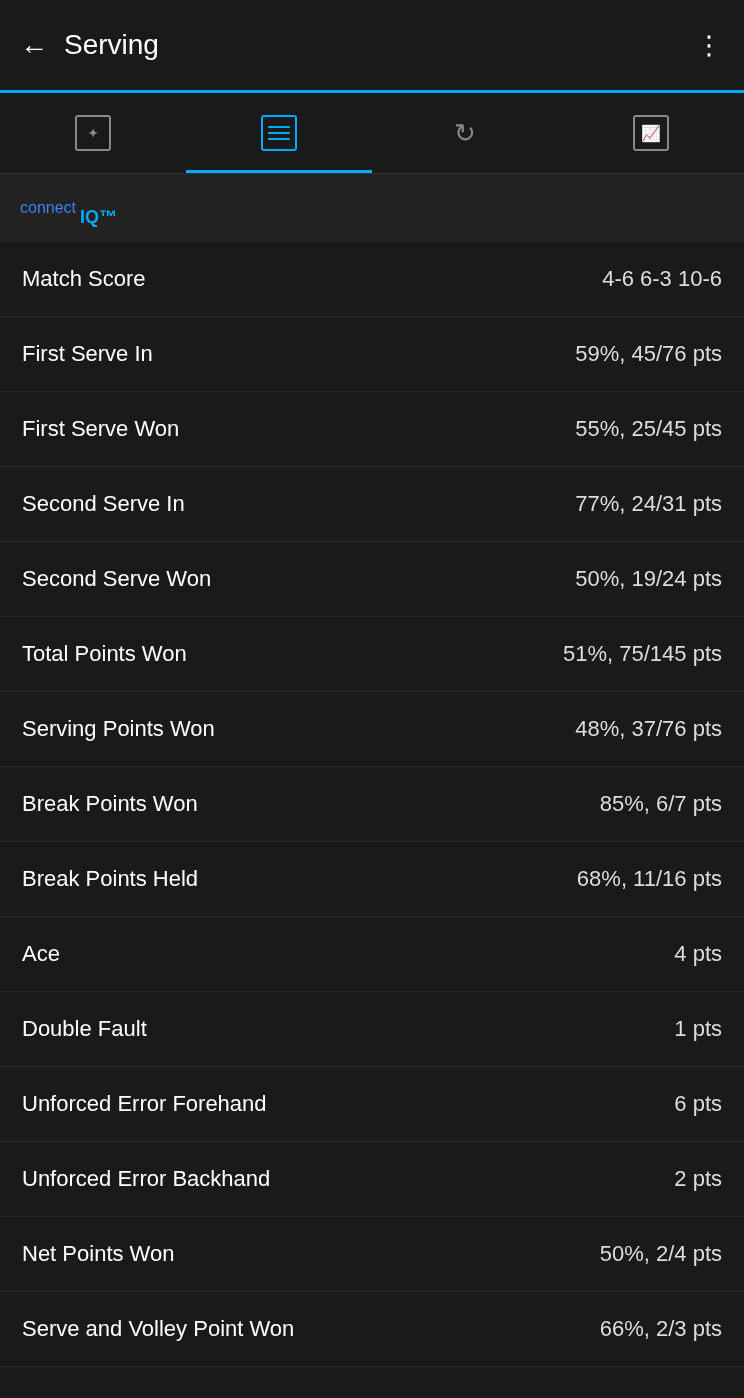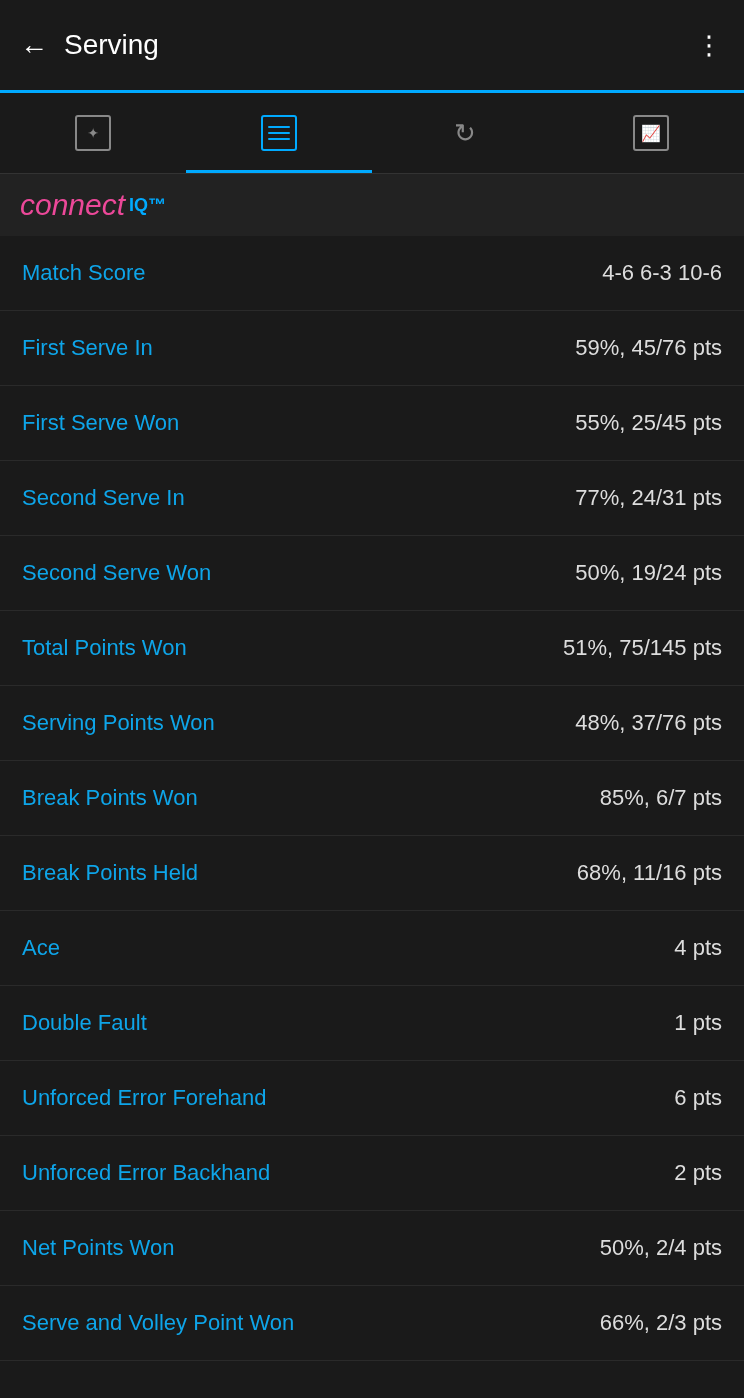--- a/index.html
+++ b/index.html
@@ -154,48 +154,48 @@
 
     
     .connect-iq-banner {
       background-color: #222;
       padding: 14px 20px;
       display: flex;
       align-items: center;
     }
 
     .connect-text {
-      color: #ec4899;
-      font-size: 30px;
+      color: #3b82f6;
+      font-size: 16px;
       font-weight: 400;
-      font-style: italic;
     }
 
     .iq-text {
       color: #00aaff;
       font-size: 18px;
       font-weight: bold;
       margin-left: 4px;
+      margin-top: 19px;
     }
 
     
     .stats-list {
       padding: 0;
     }
 
     .stat-row {
       display: flex;
       justify-content: space-between;
       align-items: center;
       padding: 24px 22px;
       border-bottom: 1px solid #2a2a2a;
     }
 
     .stat-label {
-      color: #0ea5e9;
+      color: #ffffff;
       font-size: 22px;
       font-weight: 300;
       flex: 1;
     }
 
     .stat-value {
       color: #ddd;
       font-size: 22px;
       font-weight: 400;
       text-align: right;

